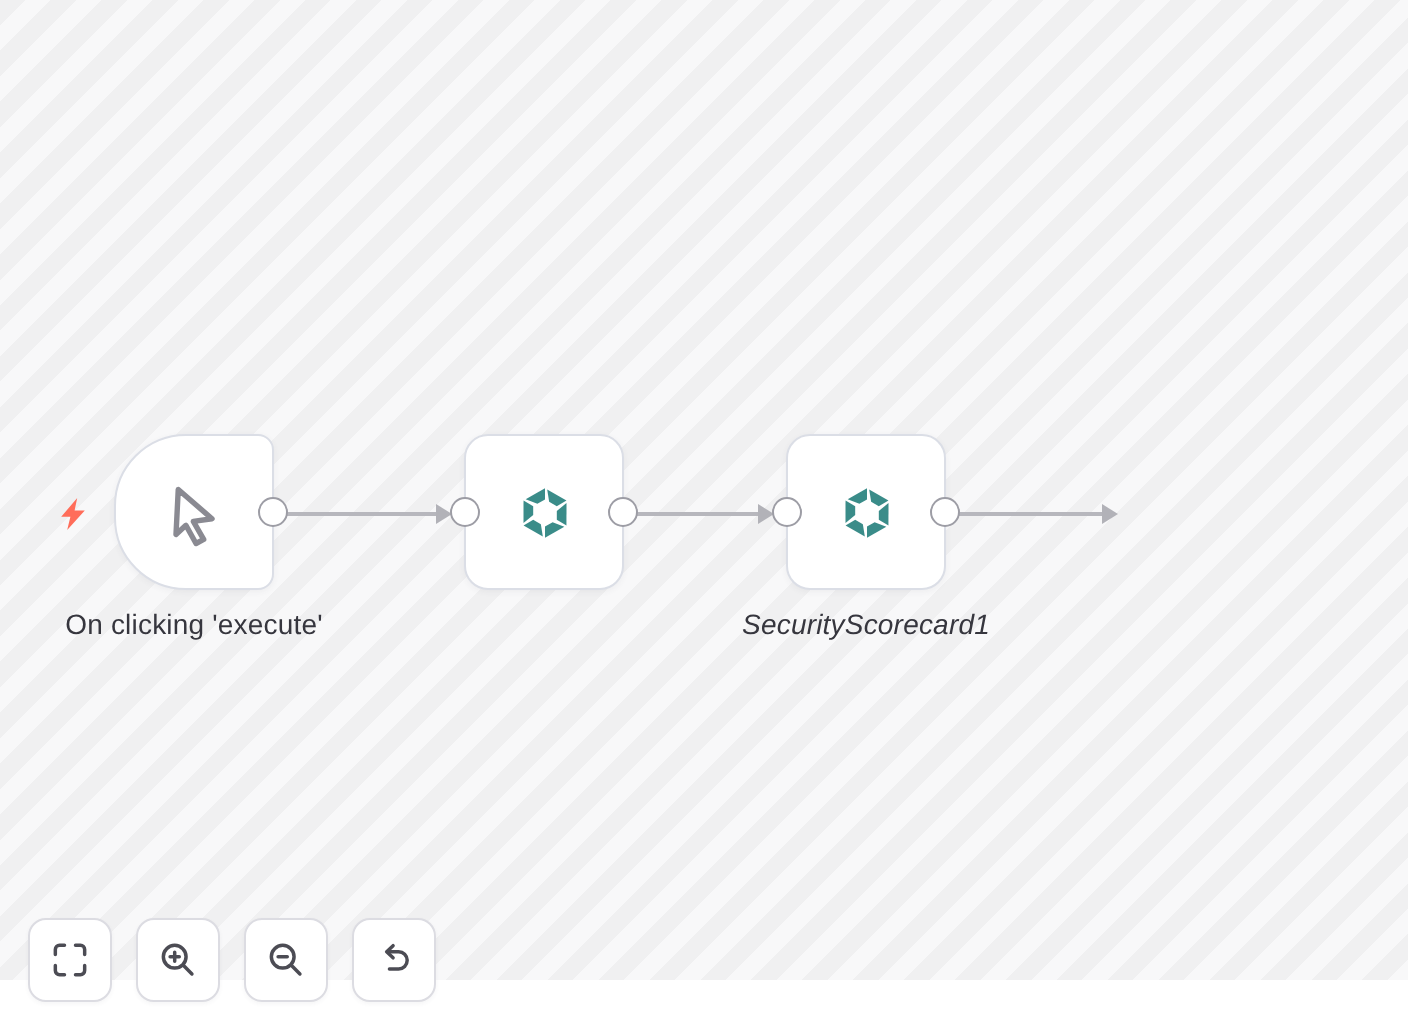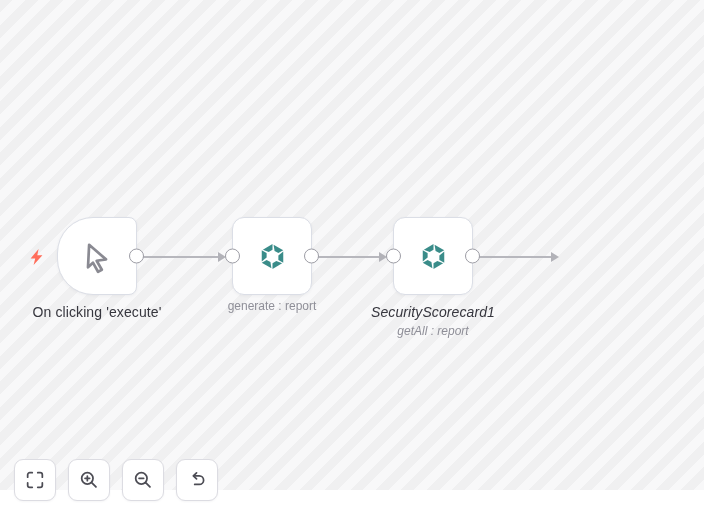--- a/index.html
+++ b/index.html
@@ -116,35 +116,33 @@
 
   <div class="node-group ng1">
     <div class="node">
       <span class="port in"></span>
       <svg width="31" height="31" viewBox="0 0 100 100">
         <use href="#ss-logo"></use>
       </svg>
       <span class="port out"></span>
     </div>
     <div class="labels">
-      <div class="node-sub">generate : report</div>
     </div>
   </div>
 
   <div class="node-group ng2">
     <div class="node">
       <span class="port in"></span>
       <svg width="31" height="31" viewBox="0 0 100 100">
         <use href="#ss-logo"></use>
       </svg>
       <span class="port out"></span>
     </div>
     <div class="labels">
       <div class="node-title">SecurityScorecard1</div>
-      <div class="node-sub">getAll : report</div>
     </div>
   </div>
 
 
   <div class="controls">
     <button class="ctl-btn">
       <svg width="22" height="22" viewBox="0 0 24 24">
         <path class="ic" d="M4 9 V6.3 A2.3 2.3 0 0 1 6.3 4 H9"></path>
         <path class="ic" d="M15 4 h2.7 A2.3 2.3 0 0 1 20 6.3 V9"></path>
         <path class="ic" d="M20 15 v2.7 A2.3 2.3 0 0 1 17.7 20 H15"></path>

